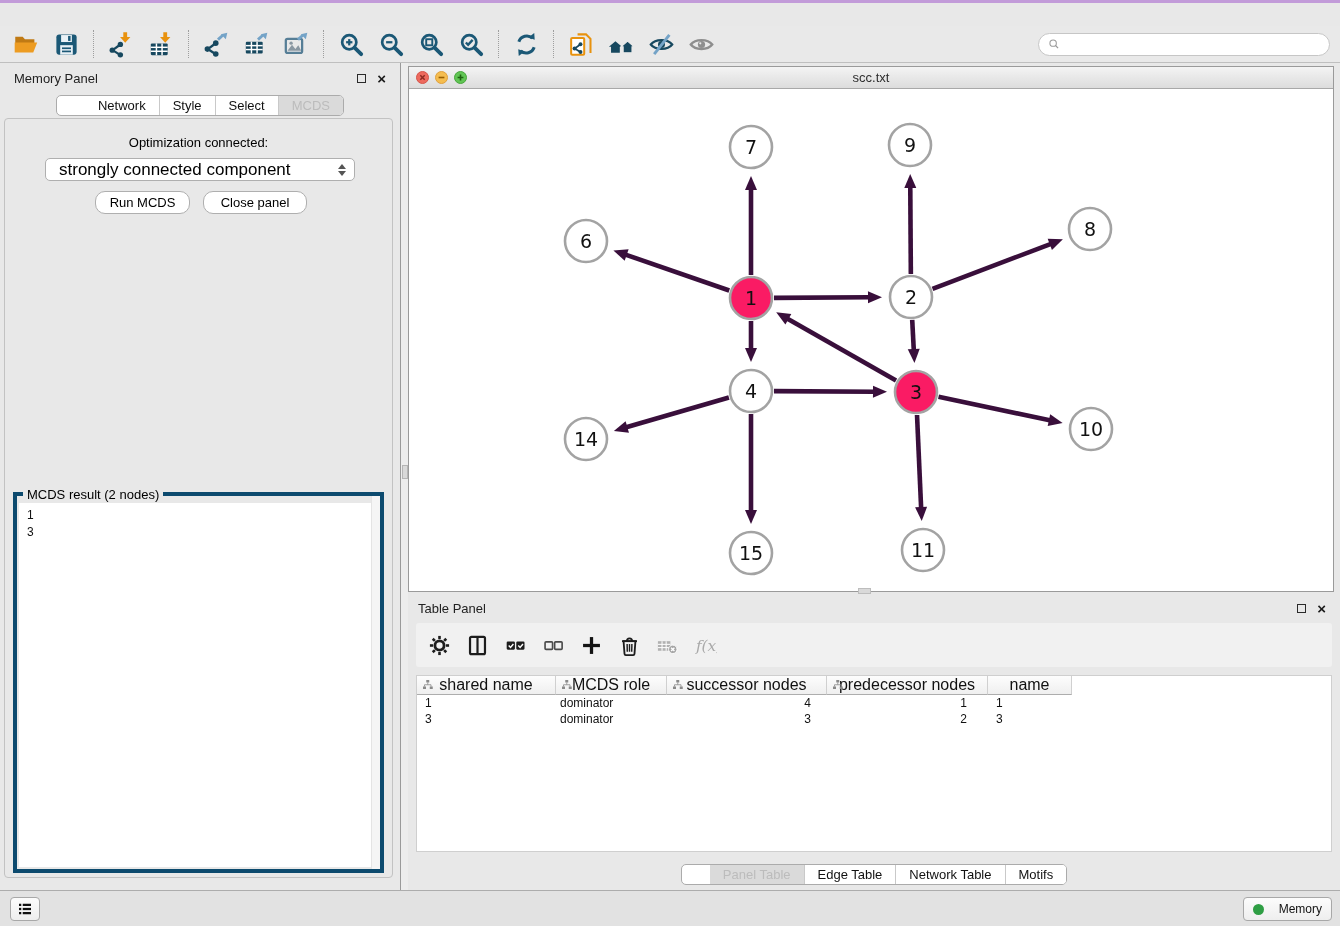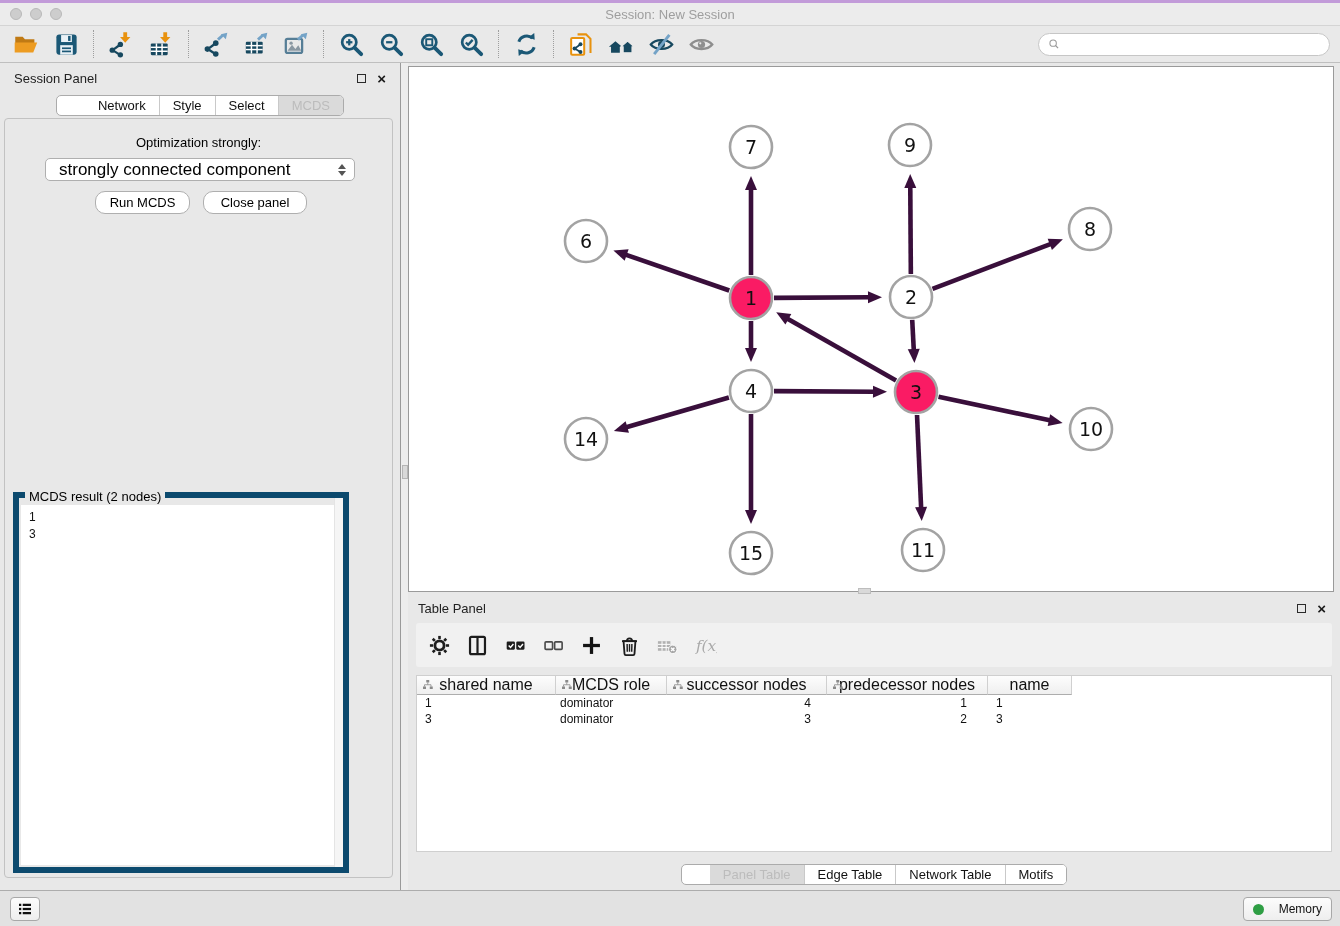--- a/index.html
+++ b/index.html
@@ -44,21 +44,21 @@
   .opt-label { position:absolute; top:16px; left:0; right:0; text-align:center; font-size:13px; color:#000; }
   .combo { position:absolute; top:39px; left:40px; width:310px; height:23px; background:#FFF; border:1px solid #AFAFAF; border-radius:5px; display:flex; align-items:center; padding:0 8px 0 13px; }
   .combo-text { font-size:17px; color:#000; flex:1; }
   .combo-stepper { display:flex; flex-direction:column; gap:2px; align-items:center; }
   .combo-stepper i { width:0; height:0; border-left:4px solid transparent; border-right:4px solid transparent; display:block; }
   .combo-stepper .up { border-bottom:5px solid #555; }
   .combo-stepper .down { border-top:5px solid #555; }
   .cp-btn { position:absolute; top:72px; height:23px; background:#FFF; border:1px solid #AFAFAF; border-radius:10px; font-size:13px; color:#000; font-family:inherit; }
   .cp-btn.run { left:90px; width:95px; }
   .cp-btn.closep { left:198px; width:104px; }
-  .mcds-fieldset { position:absolute; left:8px; top:373px; width:336px; height:381px; border:6px solid #0c4a6e; }
+  .mcds-fieldset { position:absolute; left:8px; top:373px; width:371px; height:381px; border:4px solid #0c4a6e; }
   .mcds-legend { position:absolute; top:-9px; left:6px; background:#E8E8E8; padding:0 4px; font-size:13px; color:#000; }
   .mcds-box { position:absolute; left:2px; right:2px; top:7px; bottom:2px; background:#FFF; font-size:12px; color:#111; padding:4px 0 0 8px; line-height:17px; }
   .mcds-scroll { position:absolute; right:0; top:0; bottom:0; width:9px; background:#F5F5F5; border-left:1px solid #E4E4E4; }
 
   
   .v-splitter { position:absolute; left:400px; top:63px; width:8px; height:827px; background:#EDEDED; border-left:1px solid #9A9A9A; }
   .v-handle { position:absolute; left:1px; top:402px; width:6px; height:14px; background:#D9D9D9; border:1px solid #B5B5B5; }
   .h-handle { position:absolute; left:858px; top:588px; width:13px; height:6px; background:#D9D9D9; border:1px solid #BDBDBD; }
 
   
@@ -98,28 +98,20 @@
   .memory-btn { right:8px; padding:0 9px; gap:15px; font-size:12px; color:#111; }
   .mem-dot { width:11px; height:11px; border-radius:50%; background:#2E9E44; display:inline-block; }
 </style>
 </head>
 <body>
 
 <div id="stage">
 
   <div class="accent"></div>
 
-  <div class="titlebar">
-    <div class="mac-dots">
-      <span class="mac-dot"></span>
-      <span class="mac-dot"></span>
-      <span class="mac-dot"></span>
-    </div>
-    <div class="win-title">Session: New Session</div>
-  </div>
 
   <div class="toolbar">
     <div id="main-toolbar-buttons" style="display:flex;align-items:center;">
         <button class="tb-btn">
           <svg viewBox="0 0 24 24">
             <path d="M2 5.2 h6.6 l2 2.2 H19 v3.2 H2 z" fill="#C07A14"></path>
             <path d="M1.5 10.2 h20 l-3.5 8.8 H1.5 z" fill="#ED9C22"></path>
           </svg>
         </button>
         <button class="tb-btn">
@@ -275,34 +267,34 @@
       <svg viewBox="0 0 24 24">
           <circle cx="10.5" cy="10.5" r="5.5" fill="none" stroke="#9A9A9A" stroke-width="1.8"></circle>
           <line x1="14.6" y1="14.6" x2="19" y2="19" stroke="#9A9A9A" stroke-width="2"></line>
         </svg>
       <input type="text" placeholder="" style="">
     </div>
   </div>
 
   <div class="control-panel">
     <div class="panel-header">
-      <span class="panel-title">Session Panel</span>
+      <span class="panel-title">Memory Panel</span>
       <span class="ph-icons">
         <span class="float-ic"></span>
         <span class="close-ic">×</span>
       </span>
     </div>
     <div class="cp-tabbar"><span class="seg" id="cp-tabs">
           <span class="seg-tab">Network</span>
           <span class="seg-tab">Style</span>
           <span class="seg-tab">Select</span>
           <span class="seg-tab active">MCDS</span>
         </span></div>
     <div class="cp-content">
-      <div class="opt-label">Optimization strongly:</div>
+      <div class="opt-label">Optimization connected:</div>
       <div class="combo">
         <span class="combo-text">strongly connected component</span>
         <span class="combo-stepper">
             <i class="up"></i>
             <i class="down"></i>
           </span>
       </div>
       <button class="cp-btn run">Run MCDS</button>
       <button class="cp-btn closep">Close panel</button>
       <div class="mcds-fieldset">
@@ -314,20 +306,43 @@
         <div class="mcds-scroll"></div>
       </div>
     </div>
   </div>
 
   <div class="v-splitter">
     <div class="v-handle"></div>
   </div>
 
   <div class="net-window">
+    <div class="net-titlebar">
+      <div class="net-lights">
+        <span class="net-light">
+          <svg viewBox="0 0 13 13">
+              <circle cx="6.5" cy="6.5" r="6" fill="#ED6A5E" stroke="#D5544A" stroke-width="1"></circle>
+              <path d="M4.3 4.3 L8.7 8.7 M8.7 4.3 L4.3 8.7" stroke="#8E2B22" stroke-width="1.5"></path>
+            </svg>
+        </span>
+        <span class="net-light">
+          <svg viewBox="0 0 13 13">
+              <circle cx="6.5" cy="6.5" r="6" fill="#F5BD4F" stroke="#DFA03E" stroke-width="1"></circle>
+              <line x1="3.6" y1="6.5" x2="9.4" y2="6.5" stroke="#985E00" stroke-width="1.6"></line>
+            </svg>
+        </span>
+        <span class="net-light">
+          <svg viewBox="0 0 13 13">
+              <circle cx="6.5" cy="6.5" r="6" fill="#61C554" stroke="#47A53C" stroke-width="1"></circle>
+              <path d="M3.6 6.5 H9.4 M6.5 3.6 V9.4" stroke="#1D6410" stroke-width="1.6"></path>
+            </svg>
+        </span>
+      </div>
+      <div class="net-title">scc.txt</div>
+    </div>
     <svg id="net-canvas" viewBox="0 0 924 502">
         <g>
           <line x1="342" y1="186" x2="342" y2="99" stroke="#390F3B" stroke-width="4.6"></line>
           <polygon points="342,87 348,101 336,101" fill="#390F3B"></polygon>
         </g>
         <g>
           <line x1="320.2606252742353" y1="201.4900341856449" x2="215.75279842418928" y2="165.38733036471993" stroke="#390F3B" stroke-width="4.6"></line>
           <polygon points="204.41051595857292,161.46908733114336 219.60230035191364,160.36922963750783 215.68405731833707,171.71151210312422" fill="#390F3B"></polygon>
         </g>
         <g>

